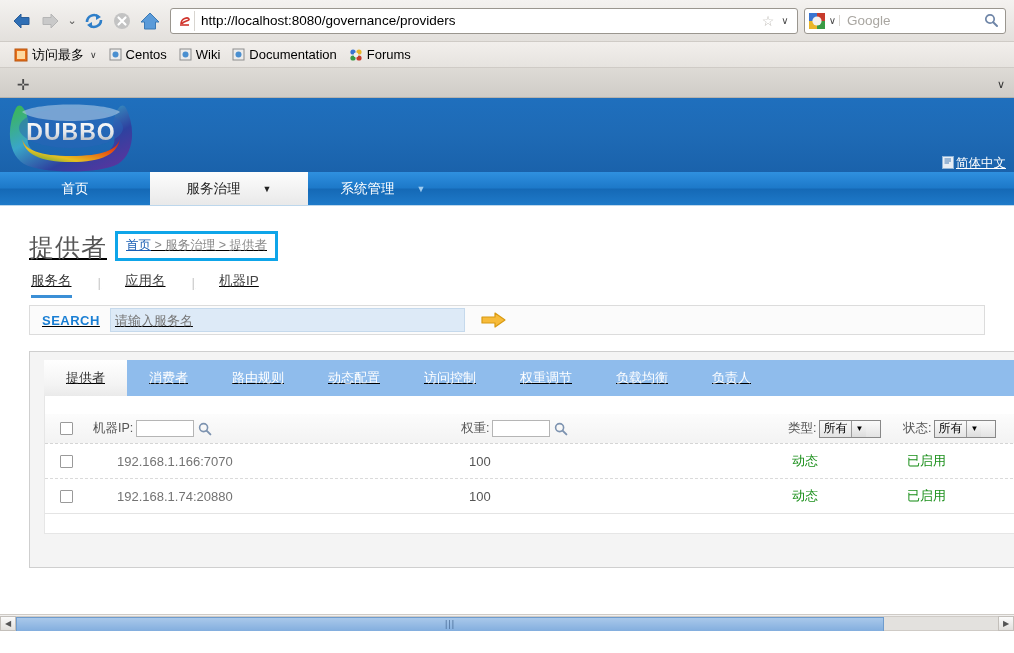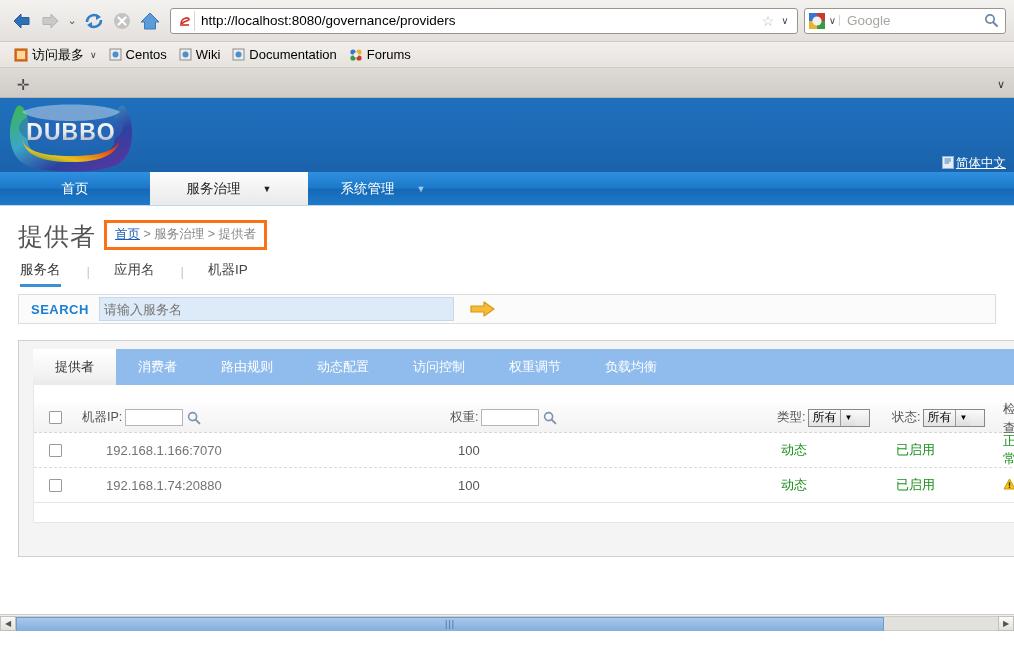--- a/index.html
+++ b/index.html
@@ -184,41 +184,42 @@
   .navitem.home { width: 150px; }
   .navitem.active {
     background: linear-gradient(to bottom, #fdfdfd 0%, #f1f1f1 60%, #e9e9e9 100%);
     color: #222;
     width: 158px;
   }
   .navitem.active .arr { color: #222; }
   .navitem.sys { width: 150px; }
 
   .content {
-    padding: 0;
+    padding: 11px;
     background: #fff;
     height: 425px;
     position: relative;
+    text-decoration: underline;
   }
 
   .title-row {
     padding: 14px 0 0 18px;
     display: flex;
     align-items: flex-end;
     gap: 0px;
   }
   .page-title {
     font-size: 25px;
     color: #555;
     font-weight: normal;
     letter-spacing: 1px;
     line-height: 1;
   }
   .crumb-box {
-    border: 3px solid #f97316;
+    border: 3px solid #0ea5e9;
     padding: 3px 8px 4px 8px;
     margin-left: 8px;
     margin-bottom: -1px;
     background: #fff;
     font-size: 12.5px;
     color: #888;
     white-space: nowrap;
   }
   .crumb-link { color: #1a5fb4; text-decoration: underline; }
 
@@ -639,20 +640,23 @@
           </div>
         <div class="ptab">
             <span>访问控制</span>
           </div>
         <div class="ptab">
             <span>权重调节</span>
           </div>
         <div class="ptab">
             <span>负载均衡</span>
           </div>
+        <div class="ptab">
+            <span>负责人</span>
+          </div>
       </div>
 
       <div style="height:18px;background:#fff;margin-left:14px;border-left:1px solid #e6e6e6;"></div>
 
       <div class="grid-wrap">
 
         <div class="filter-row">
           <div class="cell-cb">
             <span class="cb"></span>
           </div>

